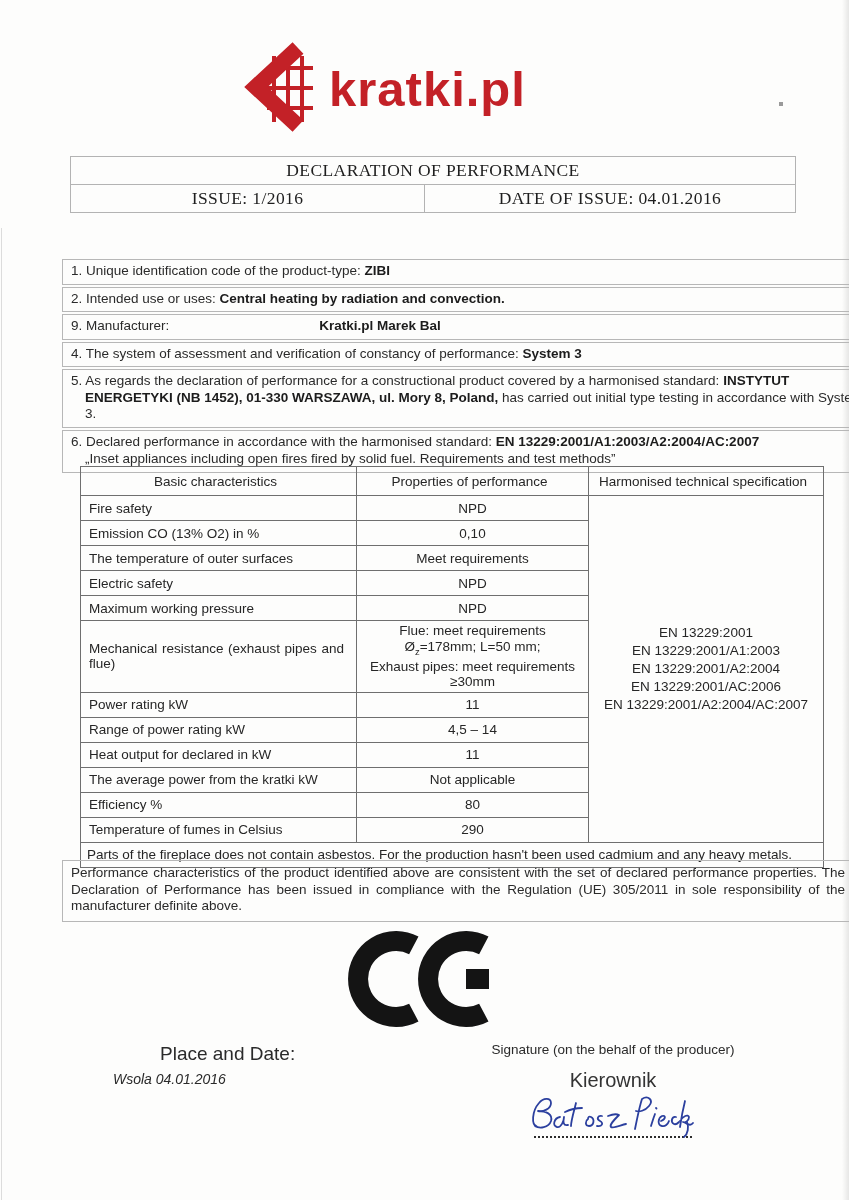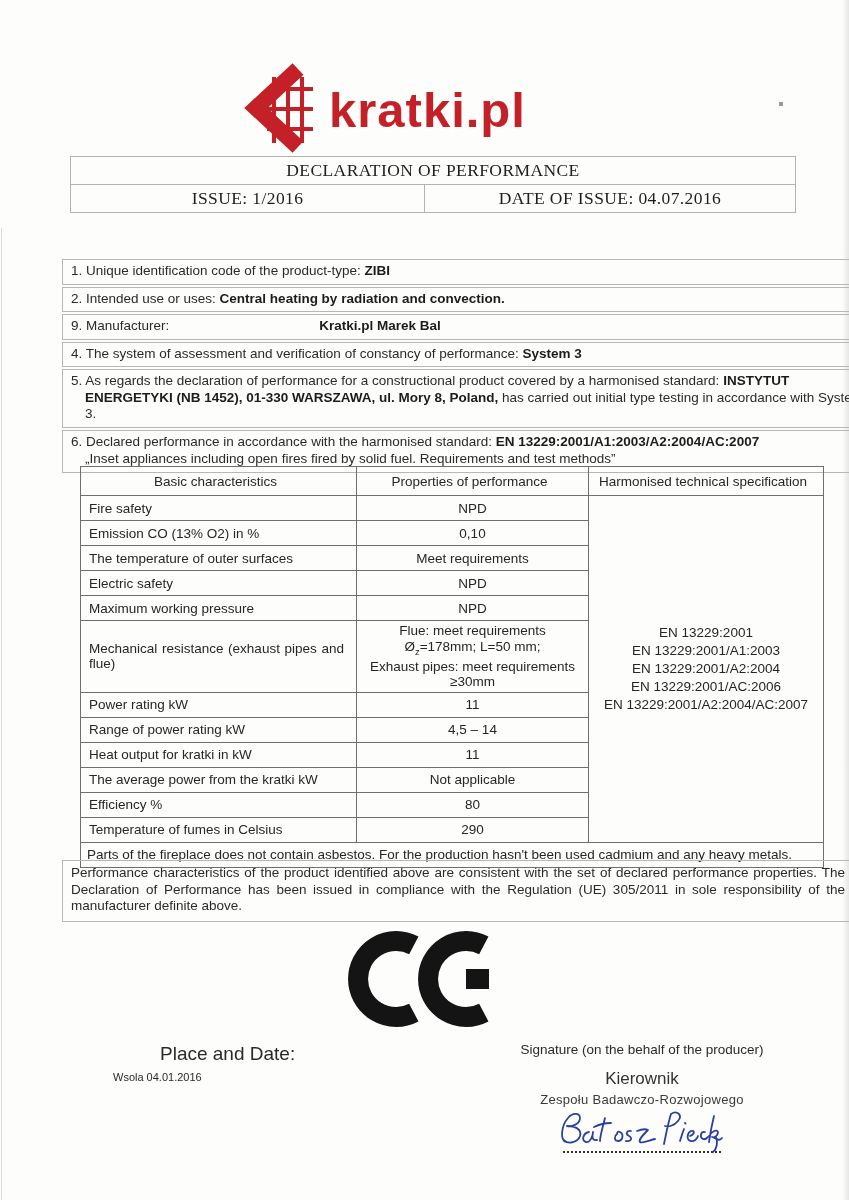--- a/index.html
+++ b/index.html
@@ -16,21 +16,21 @@
     overflow:hidden;
     color:#2a2a2a;
   }
   
   .edge-right{position:absolute;right:0;top:0;width:7px;height:1200px;
     background:linear-gradient(to right, rgba(0,0,0,0), rgba(0,0,0,0.09));}
   .edge-left-line{position:absolute;left:1px;top:228px;width:1px;height:972px;background:#dcdcdc;}
   .speck{position:absolute;left:779px;top:102px;width:4px;height:4px;background:#9a9a9a;}
 
   
-  .logo{position:absolute;left:243px;top:62px;display:flex;align-items:center;}
+  .logo{position:absolute;left:243px;top:41px;display:flex;align-items:center;}
   .logo-text{
     font-weight:bold;font-size:49px;letter-spacing:1px;
     line-height:92px;margin-left:16px;
     font-family:"Liberation Sans", sans-serif;
   }
 
   
   .hdr-table{
     position:absolute;left:70px;top:156px;width:726px;
     border-collapse:collapse;
@@ -86,24 +86,24 @@
     box-sizing:border-box;
     font-size:13.5px;line-height:16.5px;
     text-align:justify;color:#2a2a2a;
   }
 
   
   .ce{position:absolute;left:348px;top:930px;}
 
   
   .place-label{position:absolute;left:160px;top:1043px;font-size:19px;}
-  .place-value{position:absolute;left:113px;top:1071px;font-size:11px;}
-  .sig-block{position:absolute;left:502px;top:1042px;width:280px;text-align:center;}
+  .place-value{position:absolute;left:113px;top:1071px;font-size:14px;font-style:italic;}
+  .sig-block{position:absolute;left:473px;top:1042px;width:280px;text-align:center;}
   .sig-label{font-size:13.5px;}
-  .sig-title{font-size:17px;margin-top:12px;color:#333;}
+  .sig-title{font-size:20px;margin-top:12px;color:#333;}
   .sig-dept{font-size:13px;margin-top:3px;color:#3a3a3a;letter-spacing:0.3px;}
   .sig-ink{margin-top:2px;height:46px;}
   .sig-dots{width:158px;margin:-4px auto 0 auto;border-bottom:2.5px dotted #2c2c2c;height:0;}
 </style>
 </head>
 <body>
 
 <div class="page">
 
   <div class="edge-right"></div>
@@ -129,21 +129,21 @@
     <span class="logo-text" style="color:#c32127">kratki.pl</span>
   </div>
 
   <table class="hdr-table">
     <tbody>
         <tr>
           <td colspan="2">DECLARATION OF PERFORMANCE</td>
         </tr>
     <tr>
       <td style="width:345px">ISSUE: 1/2016</td>
-      <td>DATE OF ISSUE: 04.07.2016</td>
+      <td>DATE OF ISSUE: 04.01.2016</td>
     </tr>
   </tbody>
     </table>
 
   <div class="items">
     <div class="item">
       <span class="hang"><span>1. Unique identification code of the product-type: </span><b>ZIBI</b></span>
     </div>
     <div class="item">
       <span class="hang"><span>2. Intended use or uses: </span><b>Central heating by radiation and convection.</b></span>
@@ -211,21 +211,21 @@
     </tr>
     <tr class="r">
       <td class="c1">Power rating kW</td>
       <td class="c2">11</td>
     </tr>
     <tr class="r">
       <td class="c1">Range of power rating kW</td>
       <td class="c2">4,5 – 14</td>
     </tr>
     <tr class="r">
-      <td class="c1">Heat output for kratki in kW</td>
+      <td class="c1">Heat output for declared in kW</td>
       <td class="c2">11</td>
     </tr>
     <tr class="r">
       <td class="c1">The average power from the kratki kW</td>
       <td class="c2">Not applicable</td>
     </tr>
     <tr class="r">
       <td class="c1">Efficiency %</td>
       <td class="c2">80</td>
     </tr>
@@ -250,21 +250,20 @@
       </g>
     </svg>
   </div>
 
   <div class="place-label">Place and Date:</div>
   <div class="place-value">Wsola 04.01.2016</div>
 
   <div class="sig-block">
     <div class="sig-label">Signature (on the behalf of the producer)</div>
     <div class="sig-title">Kierownik</div>
-    <div class="sig-dept">Zespołu Badawczo-Rozwojowego</div>
     <div class="sig-ink">
       <svg width="172" height="46" viewBox="0 0 172 46">
         <g stroke="#2b3f9e" fill="none" stroke-width="1.8" stroke-linecap="round" stroke-linejoin="round">
           <path d="M10,33 C4,31 5,17 12,9 C16,4 24,3 24,9 C24,15 16,18 11,17 C19,17 26,20 24,27 C22,33 12,36 8,31"></path>
           <path d="M33,23 C27,24 25,32 30,33 C34,34 37,27 37,23 C36,28 36,32 41,31"></path>
           <path d="M49,9 C47,17 44,27 44,32 M38,18 C44,15 51,14 55,14"></path>
           <path d="M61,25 C58,27 58,32 62,32 C67,32 68,25 64,23 C62,22 61,23 61,25"></path>
           <path d="M75,22 C71,21 69,25 73,27 C77,29 75,33 70,32"></path>
           <path d="M81,22 C86,20 90,20 92,21 C87,26 82,31 84,33 C86,35 94,31 99,30"></path>
           <path d="M108,35 C110,25 113,11 115,5 C121,1 127,6 122,12 C118,17 112,18 109,17"></path>

